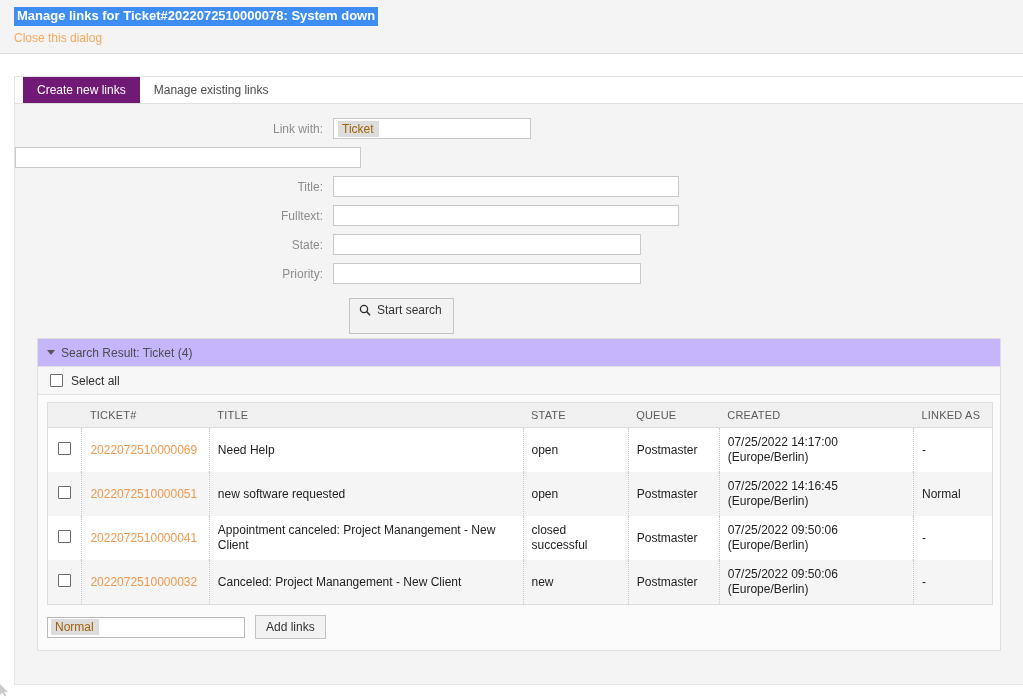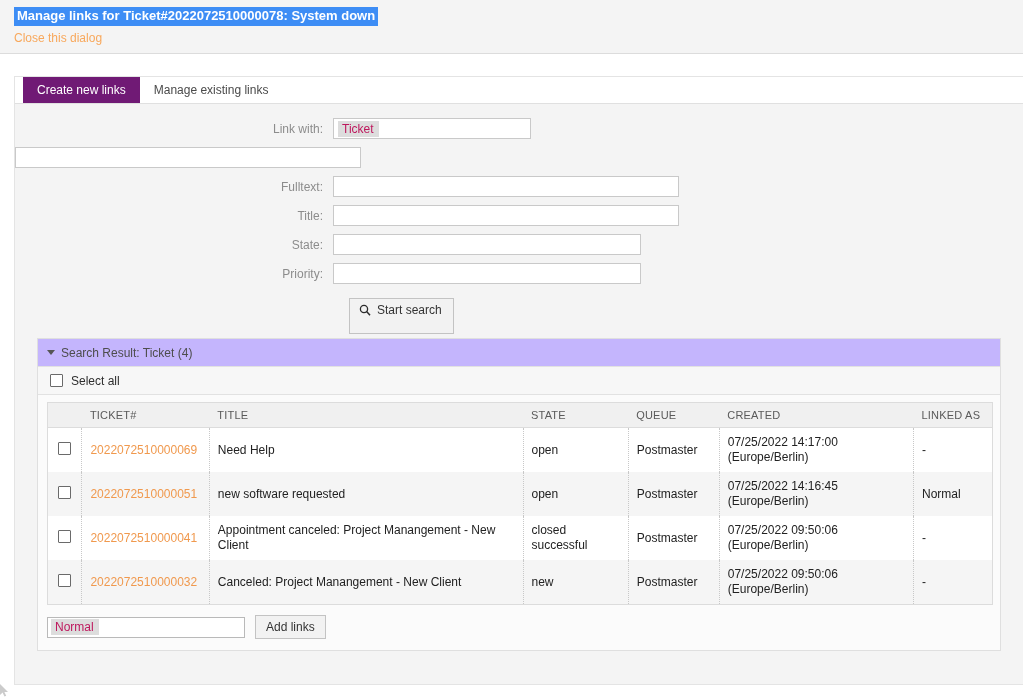--- a/index.html
+++ b/index.html
@@ -119,21 +119,21 @@
     border: 1px solid #c9c9c9;
     background: #ffffff;
     box-sizing: border-box;
     display: flex;
     align-items: center;
     padding-left: 4px;
     cursor: pointer;
   }
   .sel-value {
     background: #dddddd;
-    color: #be185d;
+    color: #a16207;
     font-size: 12px;
     padding: 1px 5px 1px 4px;
     line-height: 14px;
   }
 
   
   .btn-row {
     margin-top: 14px;
     padding-left: 334px;
   }
@@ -324,26 +324,26 @@
         <div class="fake-select">
           <span class="sel-value">Ticket</span>
         </div>
       </div>
 
       <div class="form-row">
         <input class="field wide" type="text" value="" style="">
       </div>
 
       <div class="form-row">
+        <div class="form-label">Title:</div>
+        <input class="field wide" type="text" value="" style="">
+      </div>
+
+      <div class="form-row">
         <div class="form-label">Fulltext:</div>
-        <input class="field wide" type="text" value="" style="">
-      </div>
-
-      <div class="form-row">
-        <div class="form-label">Title:</div>
         <input class="field wide" type="text" value="" style="">
       </div>
 
       <div class="form-row">
         <div class="form-label">State:</div>
         <input class="field medium" type="text" value="" style="">
       </div>
 
       <div class="form-row">
         <div class="form-label">Priority:</div>

